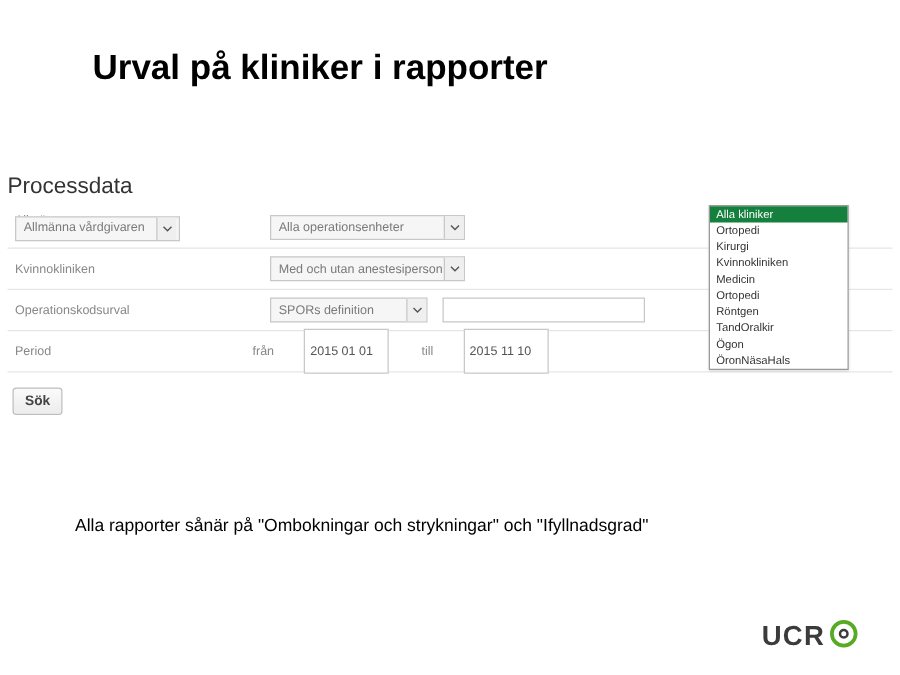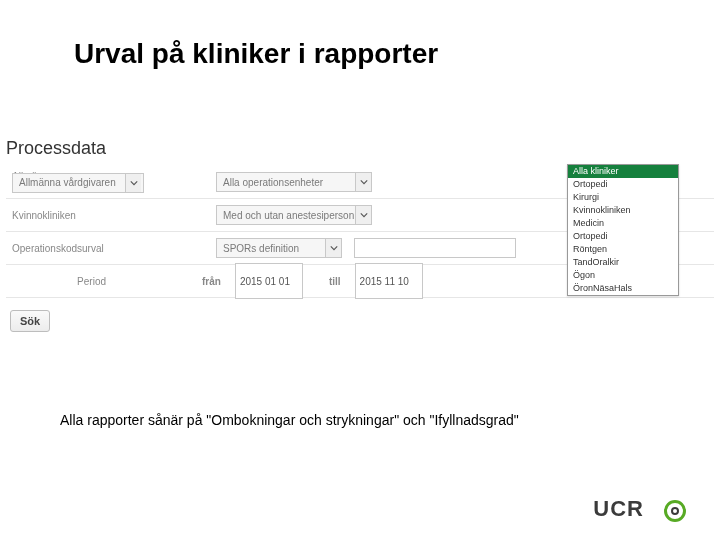--- a/index.html
+++ b/index.html
@@ -10,29 +10,29 @@
   .form-area { position: absolute; top: 166px; left: 6px; right: 6px; }
   .row { border-bottom: 1px solid #e6e6e6; height: 33px; display: flex; align-items: center; font-size: 10px; color: #888; }
   .label-cell { width: 100px; padding-left: 6px; color: #888; }
   .selectwrap { display: inline-flex; align-items: center; border: 1px solid #c8c8c8; background: #f6f6f6; height: 20px; margin-right: 12px; color: #7a7a7a; position: relative; }
   .selectwrap .val { padding: 0 6px; font-size: 10px; white-space: nowrap; }
   .chev { width: 16px; height: 100%; display: flex; align-items: center; justify-content: center; border-left: 1px solid #c8c8c8; background: #efefef; }
   .chev svg { width: 8px; height: 8px; }
   .w120 .val { width: 108px; }
   .w150 .val { width: 138px; }
   .textfield { display:inline-block; border:1px solid #c8c8c8; background:#fff; height:20px; width:162px; margin-right:12px; }
-  .date-row .label-cell { width: 100px; text-align: right; }
-  .date-label { color:#888; font-size:10px; margin-right:14px;font-weight:bold; }
+  .date-row .label-cell { width: 100px; }
+  .date-label { color:#888; font-size:10px; margin-right:24px; }
   .dateinput { border:1px solid #c8c8c8; background:#fff; height:36px; width:68px; font-size:10px; padding:0 4px; color:#555; margin-right:26px; }
   .sok-btn { position:absolute; top: 310px; left: 10px; height:22px; border:1px solid #bdbdbd; background:linear-gradient(#fafafa,#ececec); border-radius:3px; font-size:11px; color:#444; padding:0 9px; cursor:pointer;font-weight:bold; }
   .dropdown { position:absolute; top:164px; left:567px; width:112px; border:1px solid #999; background:#fff; font-size:9px; color:#333; box-shadow:0 1px 2px rgba(0,0,0,.15); }
   .dropdown .opt { padding:1px 5px; line-height:11px; white-space:nowrap; }
   .dropdown .opt.sel { background:#15803d; color:#fff; }
   .footnote { position:absolute; top: 412px; left: 60px; font-size:14px; color:#000; }
-  .logo { position:absolute; bottom:18px; right:34px; display:flex; align-items:flex-end; gap:20px; }
+  .logo { position:absolute; bottom:18px; right:34px; display:flex; align-items:flex-start; gap:4px; }
   .logo-text { font-family: Arial, sans-serif; font-weight:600; font-size:22px; color:#3b3b3b; letter-spacing:1px; }
   .logo-mark { width:22px; height:22px; border:3px solid #57aa24; border-radius:50%; position:relative; }
   .logo-mark::after { content:""; position:absolute; inset:4px; border:2px solid #3b3b3b; border-radius:50%; }
 </style>
 </head>
 <body>
 <div class="slide">
 
   <div class="title">Urval på kliniker i rapporter</div>
 

